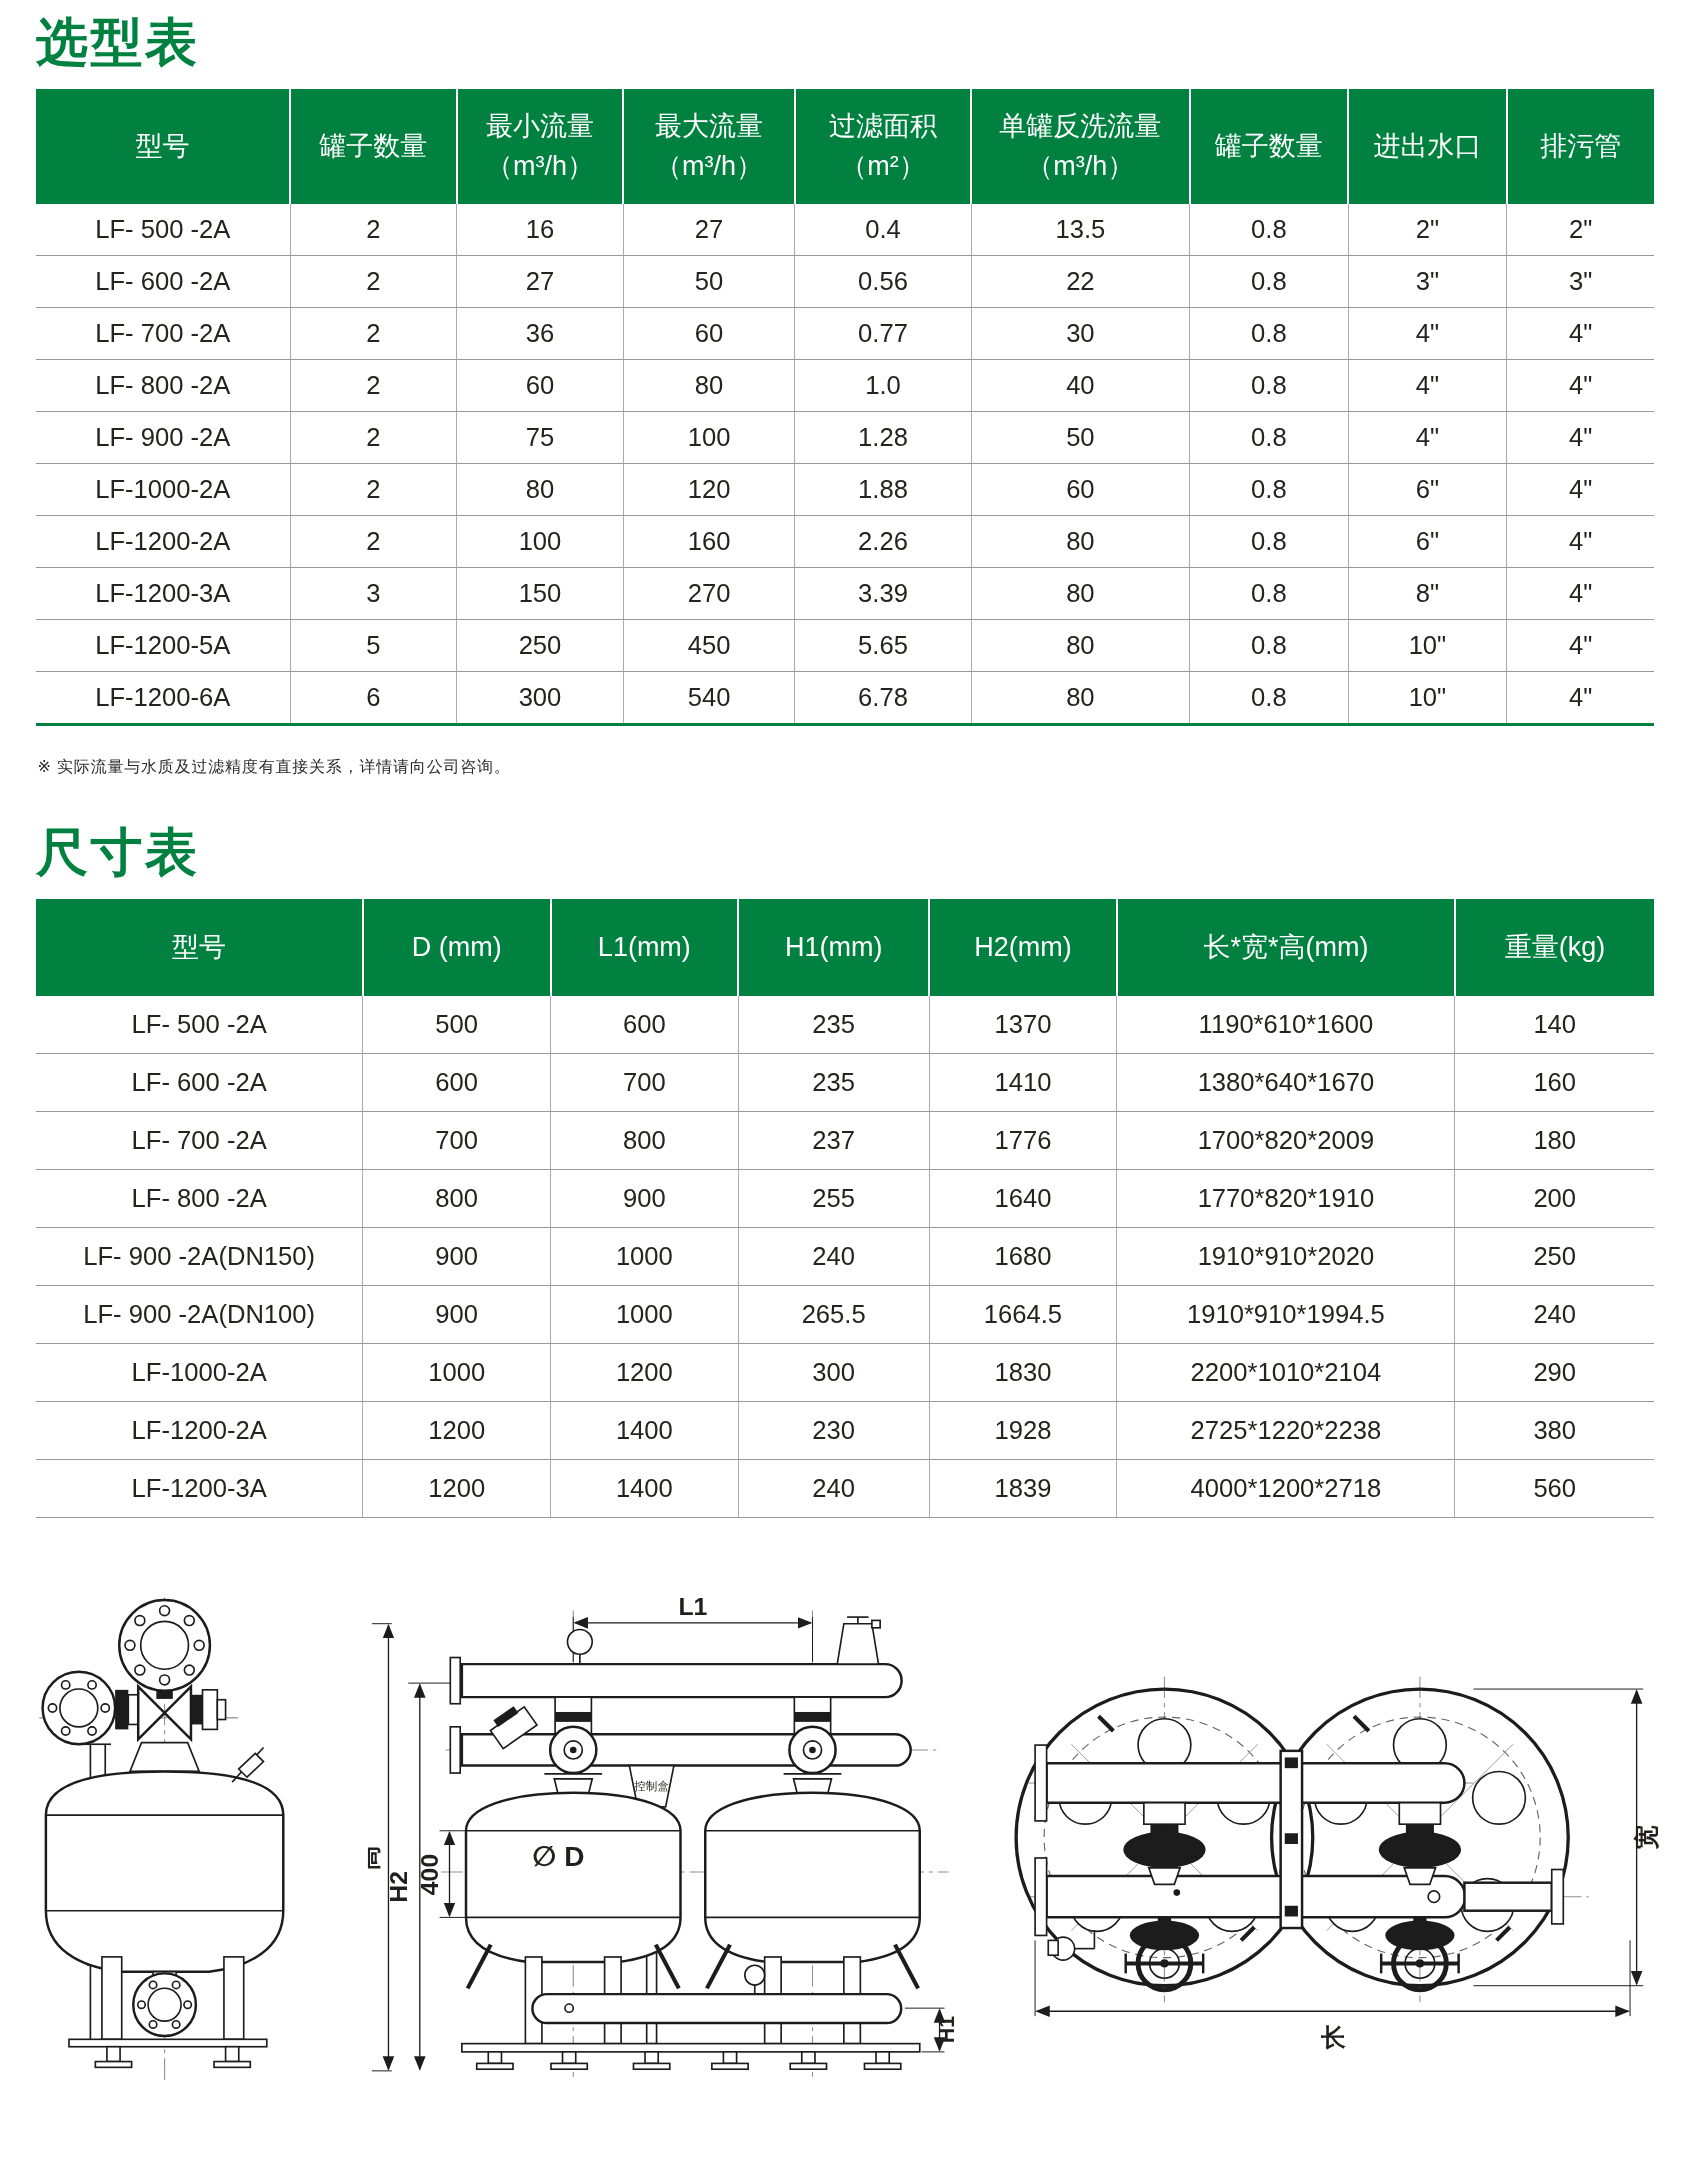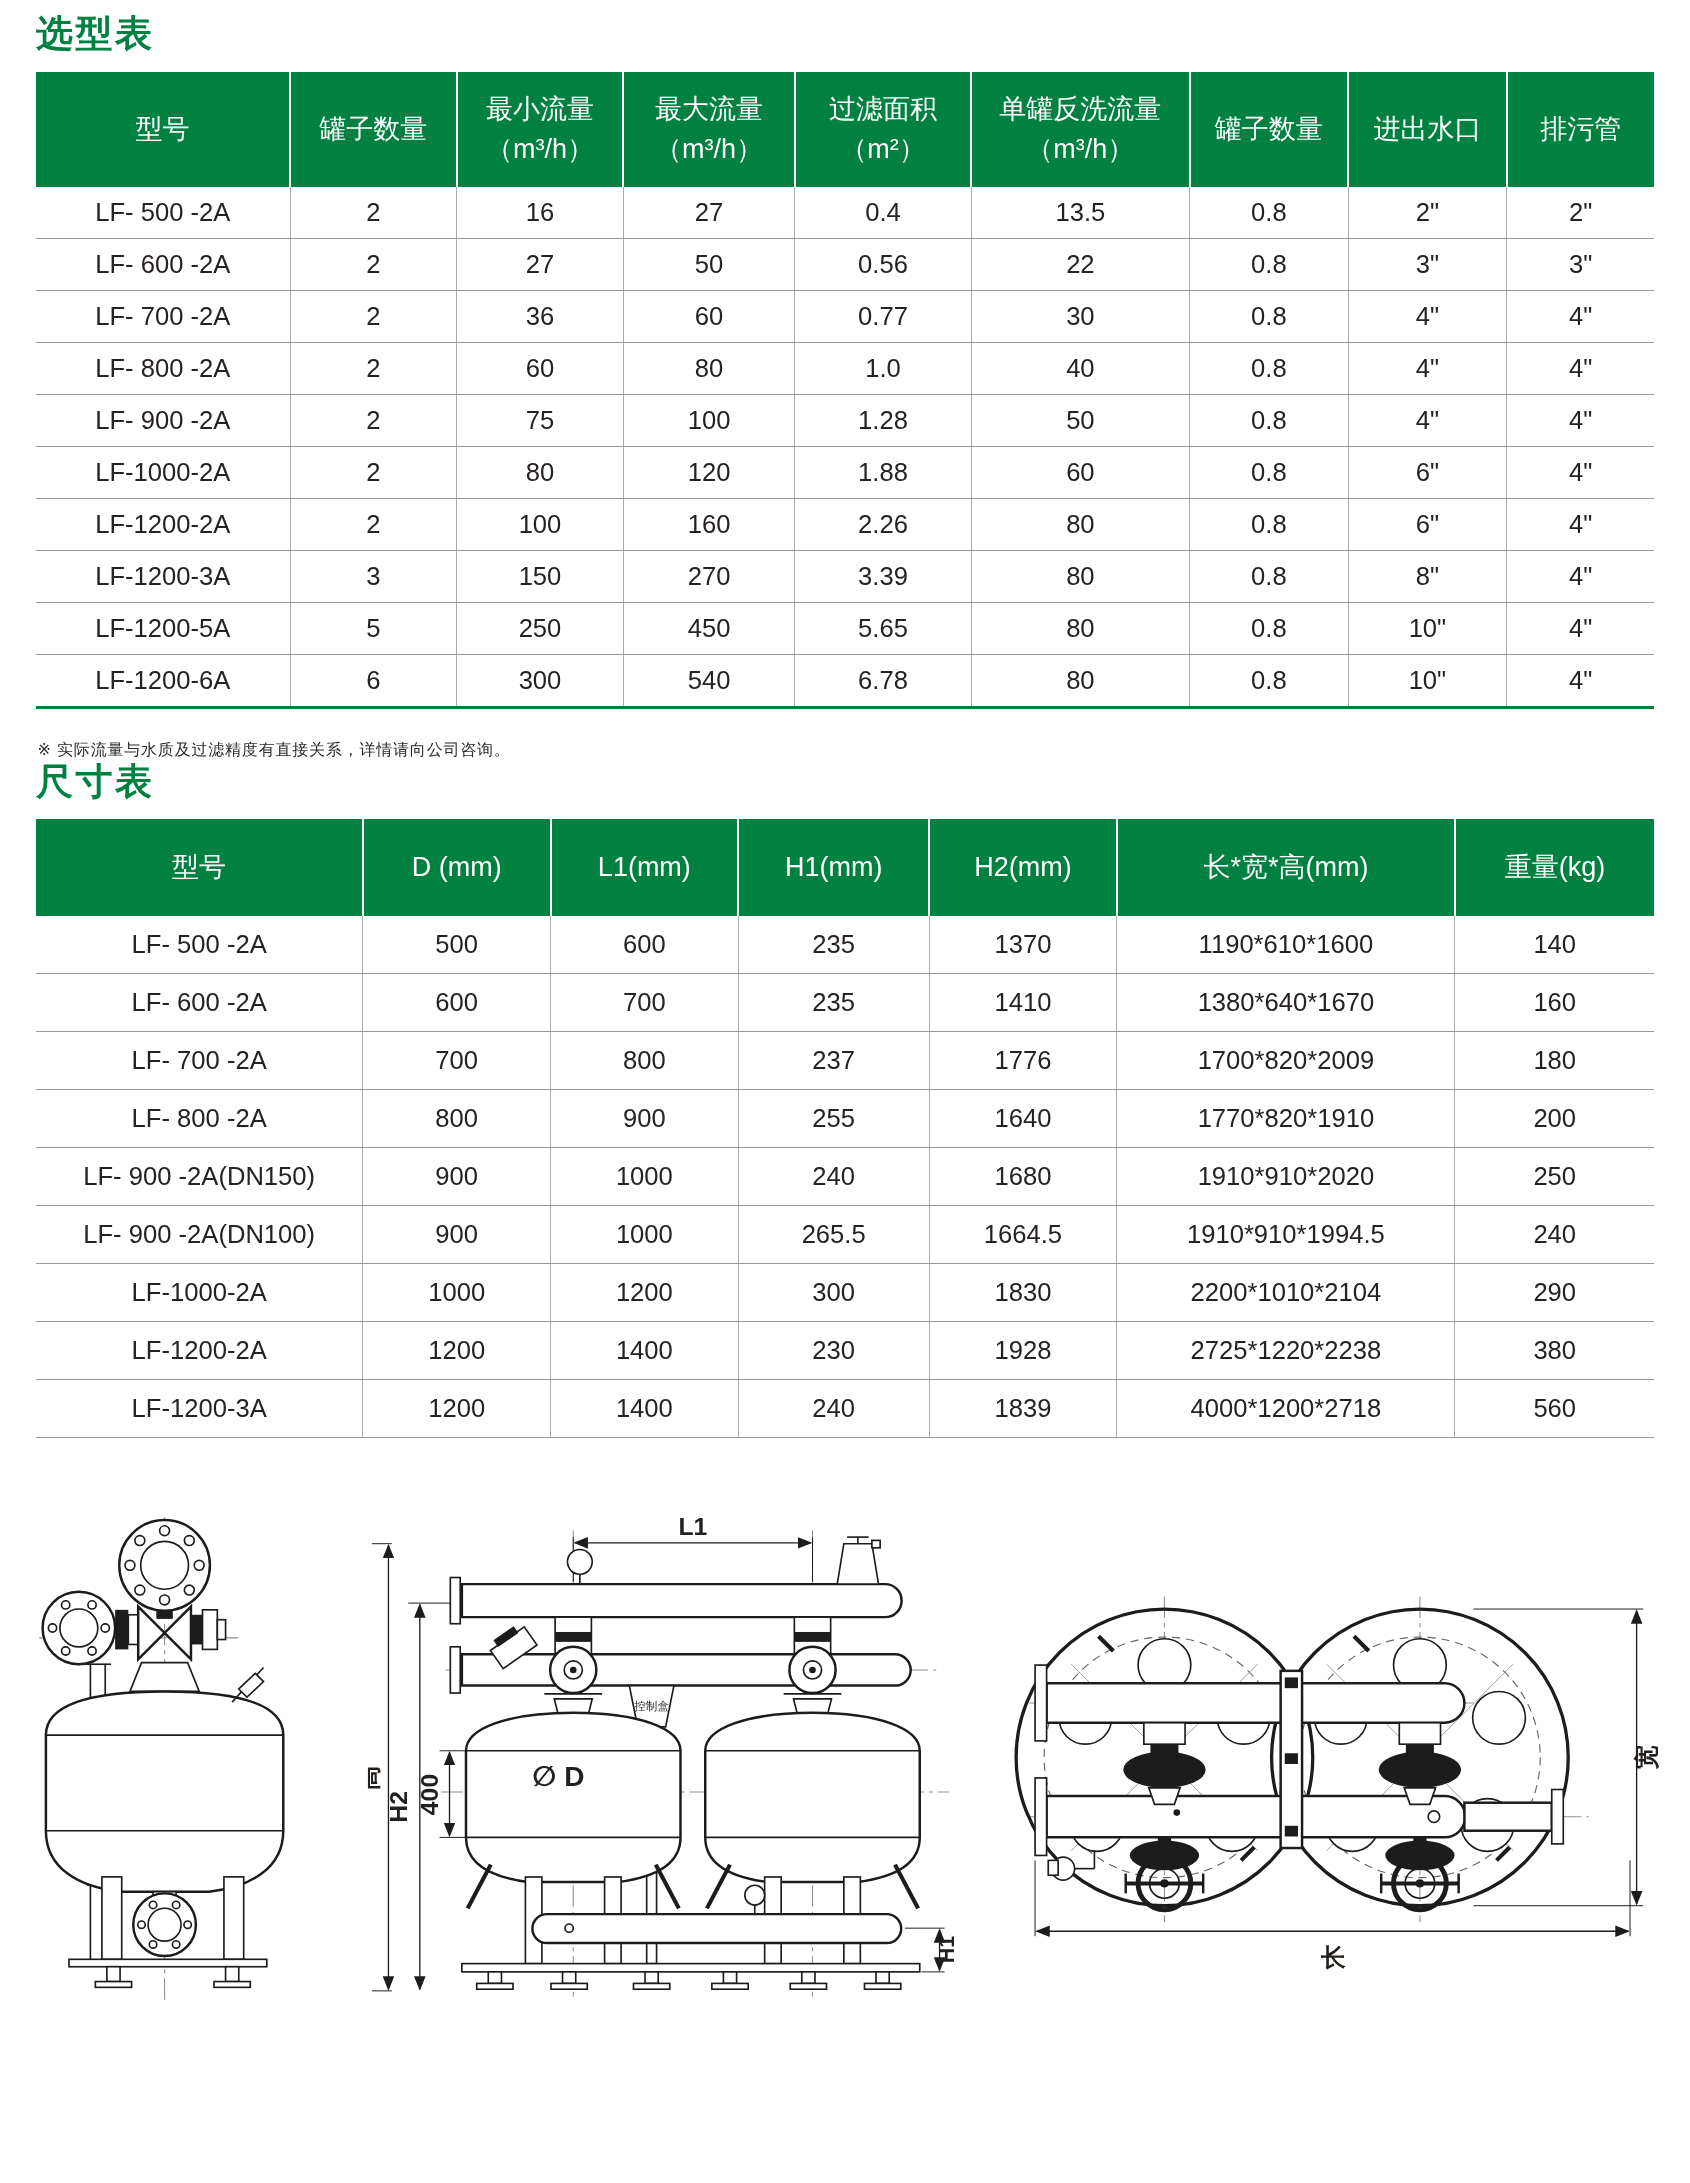--- a/index.html
+++ b/index.html
@@ -1,39 +1,39 @@
 <!DOCTYPE html>
 <html style="font-size:13px"><head>
 <meta charset="utf-8">
 <style>
   html,body{margin:0;padding:0;}
   body{
     width:1690px;height:2183px;background:#ffffff;overflow:hidden;
     font-family:"Liberation Sans","DejaVu Sans",sans-serif;color:#262220;
   }
   .page{padding:13px 36px 0 36px;}
-  .section-title{color:#008140;font-size:37px;font-weight:bold;letter-spacing:2.5px;line-height:1.15;}
+  .section-title{color:#008140;font-size:52px;font-weight:bold;letter-spacing:2.5px;line-height:1.15;}
   .tbl{width:100%;border-collapse:collapse;table-layout:fixed;margin-top:16px;}
   .tbl th{
     background:#008140;color:#ffffff;font-weight:normal;font-size:27px;
     white-space:pre-line;text-align:center;vertical-align:middle;line-height:1.5;padding:0 3.3px;
   }
   .tbl th + th{border-left:2.5px solid #ffffff;}
   .tbl1 th{height:115px;}
   .tbl2 th{height:97px;}
   .tbl td{
     text-align:center;vertical-align:middle;font-size:25.6px;color:#262220;
     border-bottom:1.6px solid #989898;padding:0 3.3px;
   }
   .tbl td + td{border-left:1.6px solid #ababab;}
   .tbl1 td{height:51px;}
   .tbl2 td{height:57px;}
   .tbl1 tr:last-child td{border-bottom:3.3px solid #008140;}
   .footnote{margin:31px 0 0 1.6px;font-size:16px;color:#2b2b2b;letter-spacing:0.8px;}
-  .title-2{}
+  .title-2{margin-top:45px;}
   .drawings{display:flex;align-items:flex-start;margin-top:76px;}
   .dwg{flex:0 0 auto;}
   .dwg-mid{margin-left:59px;}
   .dwg-right{margin-left:51px;}
   
   .o3{fill:#ffffff;stroke:#1c1c1c;stroke-width:3;}
   .o2{fill:#ffffff;stroke:#1c1c1c;stroke-width:2;}
   .ln3{stroke:#1c1c1c;stroke-width:3;fill:none;}
   .ln2{stroke:#1c1c1c;stroke-width:2;fill:none;}
   .ln5{stroke:#1c1c1c;stroke-width:5;fill:none;}

